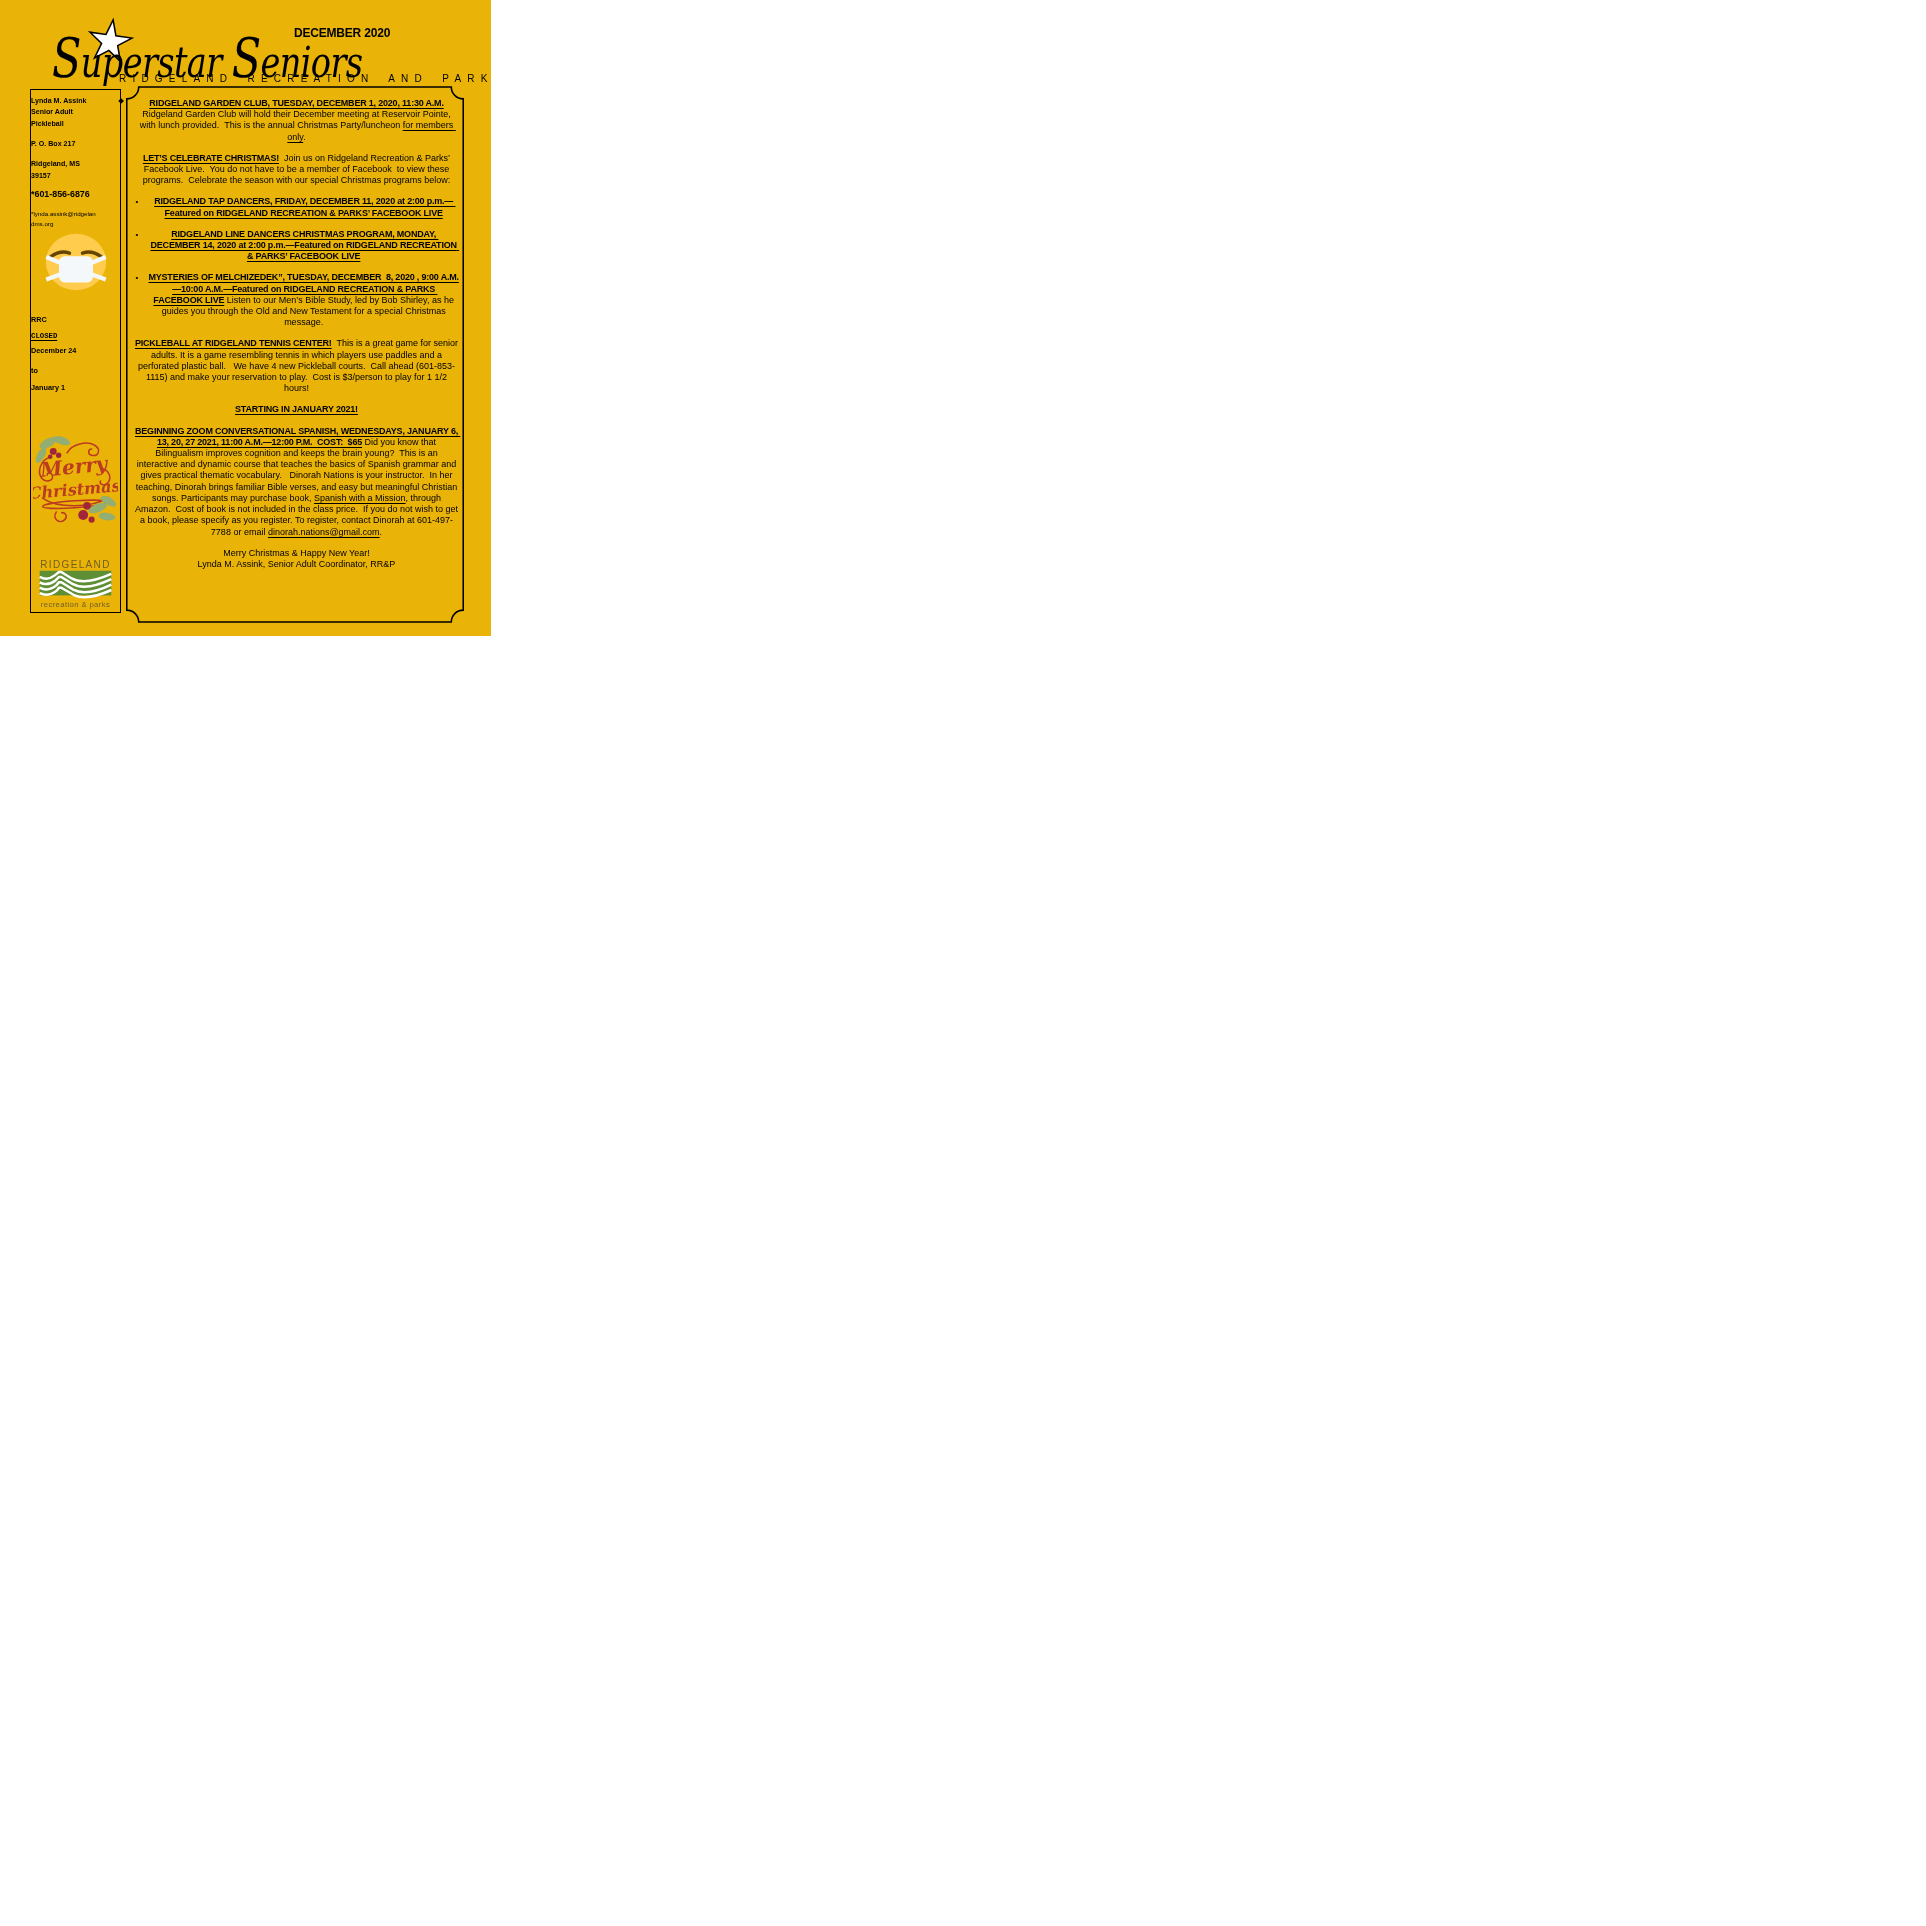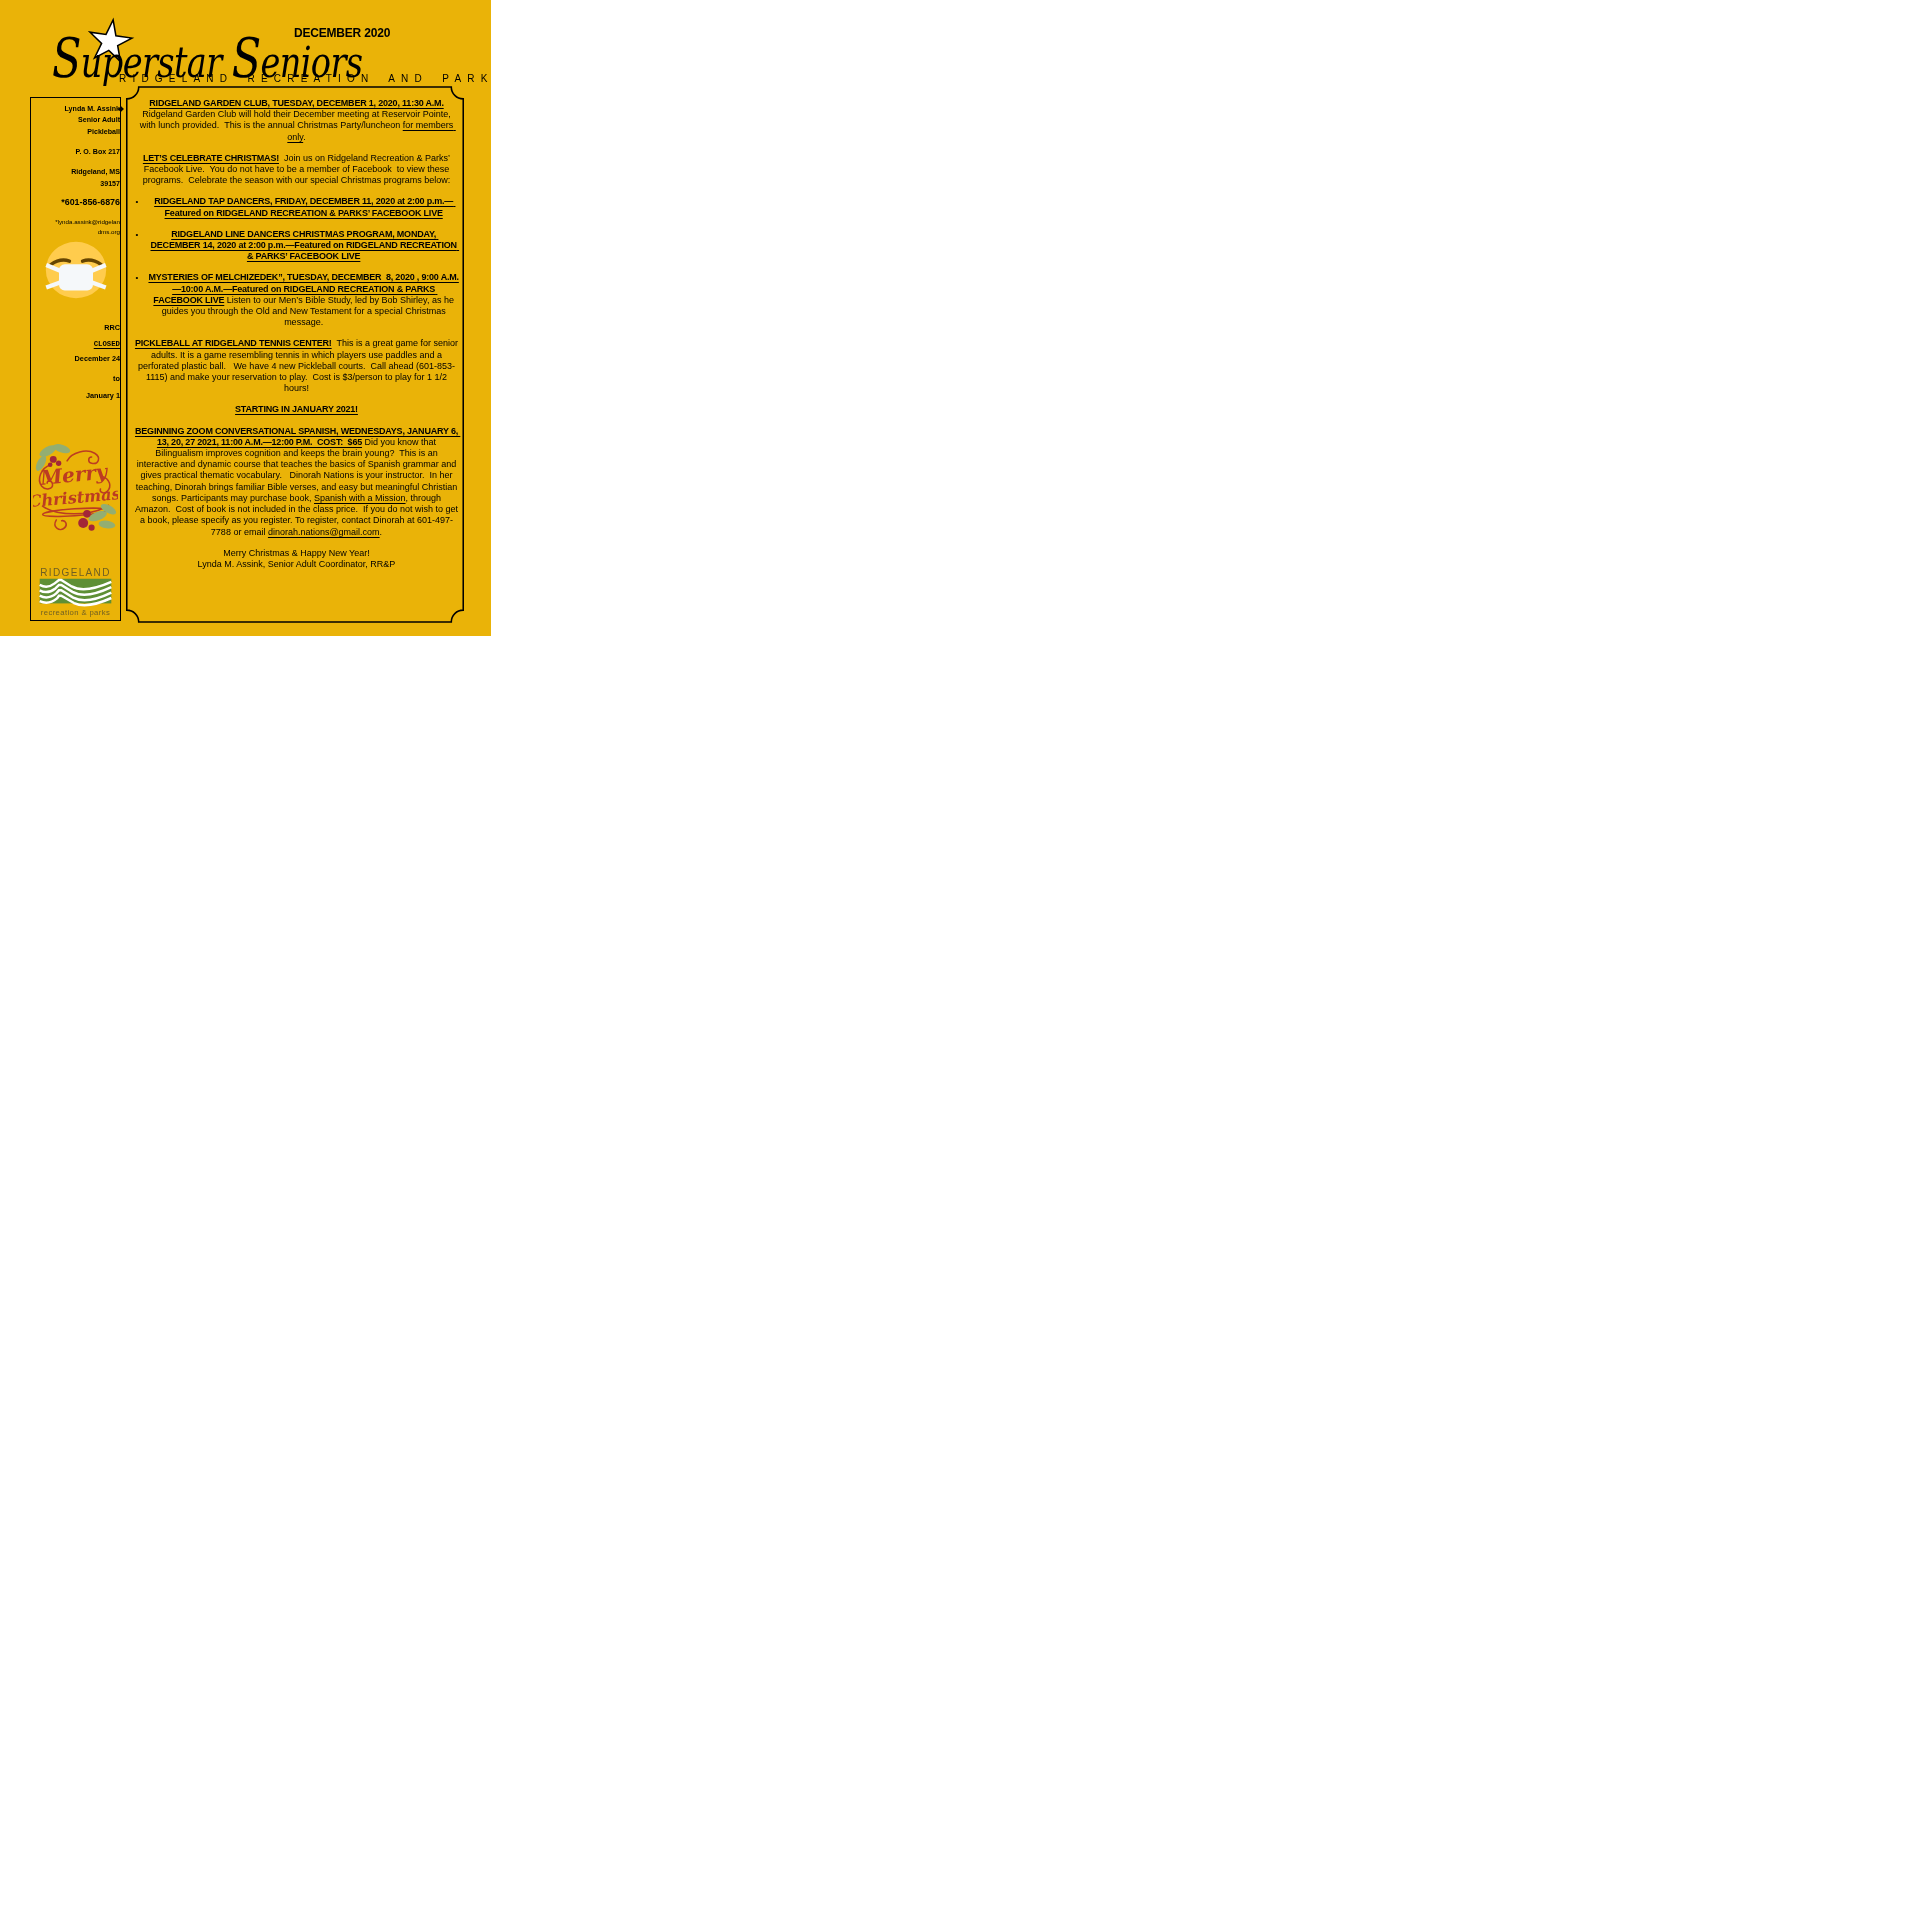--- a/index.html
+++ b/index.html
@@ -12,21 +12,21 @@
     transform:scaleX(0.8);transform-origin:left top;}
   .script-title .cap{font-size:1.28em;}
   .issue-date{position:absolute;left:294px;top:26px;font-size:12px;font-weight:700;
     letter-spacing:-0.2px;white-space:nowrap;}
   .tagline{position:absolute;left:119px;top:73px;font-size:10px;letter-spacing:6.2px;
     word-spacing:5.4px;white-space:nowrap;}
   .star-svg{position:absolute;left:85px;top:17.3px;}
 
   
   .sidebar{position:absolute;left:30px;top:89px;width:91px;height:524px;
-    border:1.2px solid #000;box-sizing:border-box;text-align:right;margin-top:8px;}
+    border:1.2px solid #000;box-sizing:border-box;text-align:left;}
   .sidebar .abs{position:absolute;left:0;width:100%;}
   .sb-bold{font-weight:700;font-size:7.1px;line-height:11.6px;}
   .sb-phone{font-weight:700;font-size:8.9px;}
   .sb-email{font-size:6.2px;line-height:10px;}
   .sb-closedline{text-decoration:underline;text-decoration-thickness:1px;text-underline-offset:1.5px;}
   .rrc-line{font-weight:700;font-size:7.3px;}
   .sb-diamond{position:absolute;left:-3.1px;top:8.9px;width:4.2px;height:4.2px;background:#000;
     transform:rotate(45deg);}
   .side-art{position:absolute;}
 

